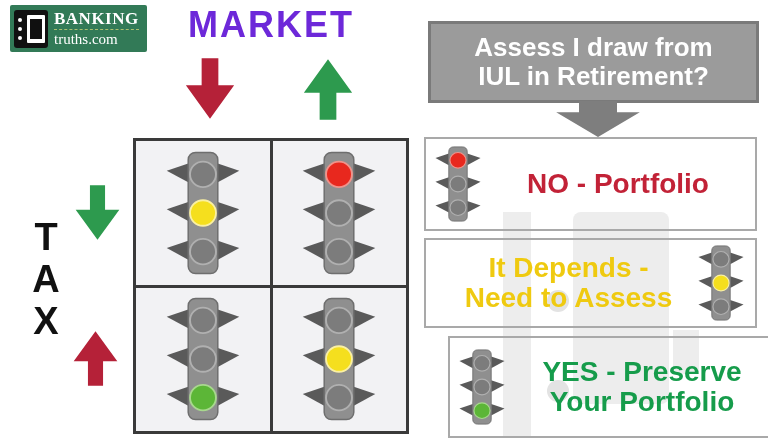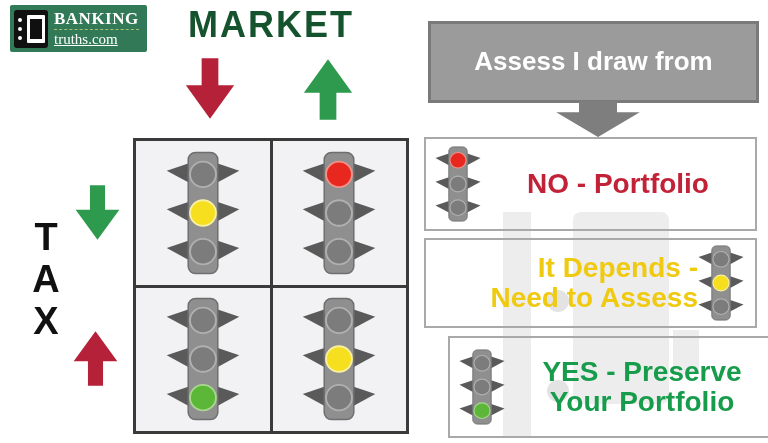--- a/index.html
+++ b/index.html
@@ -11,25 +11,25 @@
   .logo{position:absolute;left:10px;top:5px;width:137px;height:47px;
         background:#327a57;border-radius:2px;display:flex;align-items:center;
         padding:0 4px;box-sizing:border-box;z-index:2;}
   .safe-icon{width:34px;height:38px;background:#101010;border-radius:3px;position:relative;flex:0 0 auto;}
   .safe-icon .door{position:absolute;right:3px;top:5px;width:18px;height:28px;background:#ffffff;border-radius:1px;}
   .safe-icon .door-inner{position:absolute;right:6px;top:9px;width:12px;height:20px;background:#101010;}
   .safe-icon .dot{position:absolute;left:4px;width:4px;height:4px;border-radius:50%;background:#ffffff;}
   .logo-text{margin-left:6px;color:#ffffff;line-height:1;}
   .logo-line1{font-family:"Liberation Serif", serif;font-weight:bold;font-size:17px;
               letter-spacing:.5px;border-bottom:1px dashed #a9c06e;padding-bottom:2px;}
-  .logo-line2{font-family:"Liberation Serif", serif;font-size:15px;margin-top:2px;text-decoration:underline;}
+  .logo-line2{font-family:"Liberation Serif", serif;font-size:15px;margin-top:2px;}
 
   
   .market-title{position:absolute;left:133px;top:4px;width:276px;text-align:center;
-                font-size:36px;font-weight:800;letter-spacing:2px;color:#14532d;z-index:2;}
+                font-size:36px;font-weight:800;letter-spacing:2px;color:#6d28d9;z-index:2;}
   .tax-label{position:absolute;left:26px;top:216px;width:40px;text-align:center;
              font-size:38px;font-weight:800;color:#111;line-height:42px;z-index:2;}
   .arrow{position:absolute;z-index:2;}
   .arrow svg{display:block;width:100%;height:100%;}
   .arrow-market-down{left:184px;top:57px;width:52px;height:64px;}
   .arrow-market-up{left:302px;top:57px;width:52px;height:64px;}
   .arrow-tax-down{left:74px;top:182px;width:47px;height:62px;}
   .arrow-tax-up{left:72px;top:327px;width:47px;height:62px;}
 
   
@@ -56,21 +56,21 @@
               box-sizing:border-box;display:flex;align-items:center;background:transparent;z-index:2;}
   .answer-no{top:137px;height:94px;}
   .answer-depends{top:238px;height:90px;}
   .answer-yes{top:336px;height:102px;margin-left:24px;}
   .answer-light{flex:0 0 auto;display:flex;align-items:center;}
   .answer-light svg{width:46px;height:76px;}
   .light-left{margin-left:9px;}
   .light-right{margin-right:11px;}
   .answer-text{flex:1 1 auto;font-weight:800;font-size:28px;line-height:1.08;}
   .answer-no .answer-text,.answer-yes .answer-text{text-align:center;}
-  .answer-depends .answer-text{text-align:right;padding-left:13px;}
+  .answer-depends .answer-text{text-align:center;padding-left:13px;}
 
   
   .watermark{position:absolute;left:487px;top:212px;width:212px;height:226px;z-index:0;}
   .wm-bar{position:absolute;left:16px;top:0;width:28px;height:226px;background:#ededed;}
   .wm-body{position:absolute;left:86px;top:0;width:96px;height:192px;background:#ededed;border-radius:8px;}
   .wm-dot{position:absolute;width:22px;height:22px;border-radius:50%;background:#e3e3e3;}
   .wm-dot1{left:60px;top:78px;}
   .wm-dot2{left:60px;top:168px;}
   .wm-sq{position:absolute;left:186px;top:118px;width:26px;height:44px;background:#ededed;}
 </style>
@@ -191,20 +191,21 @@
   <div class="watermark">
     <span class="wm-bar"></span>
       <span class="wm-body"></span>
     <span class="wm-dot wm-dot1"></span>
       <span class="wm-dot wm-dot2"></span>
       <span class="wm-sq"></span>
   </div>
 
   <div class="question-box" style="background: rgb(155, 155, 155); border-color: rgb(122, 122, 122);">
     <div>Assess I draw from</div>
+    <div>IUL in Retirement?</div>
   </div>
   <div class="question-arrow" style="color: rgb(126, 126, 126);">
     <svg viewBox="0 0 92 40">
         <polygon fill="currentColor" points="26,1 66,1 66,13 90,13 46,39 2,13 26,13"></polygon>
       </svg>
   </div>
 
   <div class="answer-box answer-no">
     <div class="answer-light light-left">
   <svg viewBox="0 0 100 170" preserveAspectRatio="none" xmlns="http://www.w3.org/2000/svg" class="lit-red">

